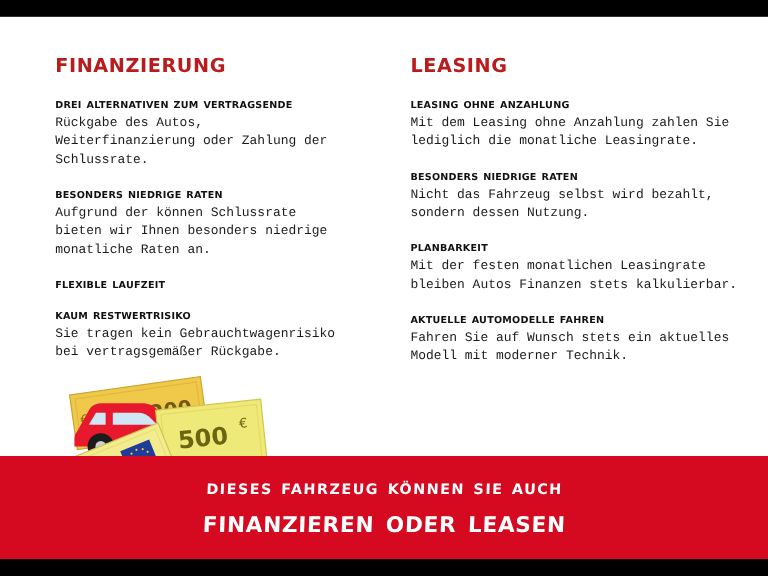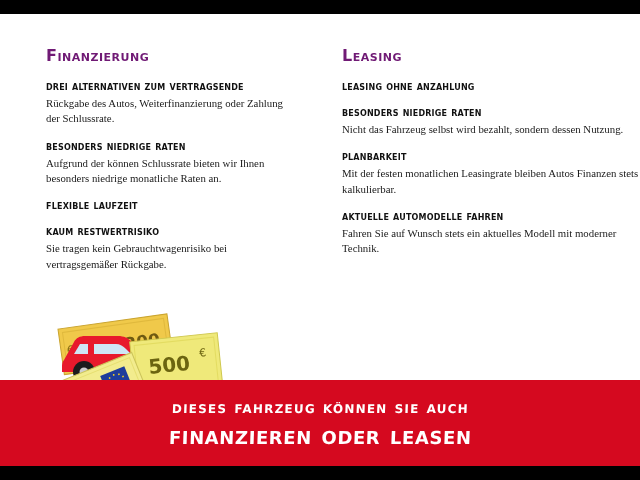--- a/index.html
+++ b/index.html
@@ -46,23 +46,23 @@
     padding-right: 10px;
   }
   .col-right {
     width: 340px;
     padding-left: 42px;
     padding-right: 0;
   }
   .col-title {
     font-family: "DejaVu Sans", sans-serif;
     font-weight: bold;
-    font-size: 16px;
+    font-size: 23px;
     letter-spacing: 0.5px;
-    color: #701a75;
+    color: #b91c1c;
     margin: 0 0 14px 0;
     font-variant: small-caps;
     text-transform: lowercase;
   }
   .col-title::first-letter {
     font-size: 23px;
   }
   .block {
     margin-bottom: 13px;
   }
@@ -70,21 +70,21 @@
     font-family: "DejaVu Sans", sans-serif;
     font-weight: bold;
     font-size: 11px;
     color: #111111;
     letter-spacing: 0.2px;
     margin: 0 0 3px 0;
     font-variant: small-caps;
     text-transform: lowercase;
   }
   .block-body {
-    font-family: Liberation Serif, serif;
+    font-family: Liberation Mono, monospace;
     font-size: 10.8px;
     line-height: 1.42;
     color: #1a1a1a;
     margin: 0;
   }
   .art {
     position: absolute;
     left: 40px;
     top: 286px;
     width: 200px;
@@ -164,20 +164,21 @@
           <div class="block-head">Kaum Restwertrisiko</div>
           <div class="block-body">Sie tragen kein Gebrauchtwagenrisiko bei vertragsgemäßer Rückgabe.</div>
         </div>
       </div>
 
       <div class="col col-right">
         <div class="col-title">Leasing</div>
 
         <div class="block">
           <div class="block-head">Leasing ohne Anzahlung</div>
+          <div class="block-body">Mit dem Leasing ohne Anzahlung zahlen Sie lediglich die monatliche Leasingrate.</div>
         </div>
 
         <div class="block">
           <div class="block-head">Besonders niedrige Raten</div>
           <div class="block-body">Nicht das Fahrzeug selbst wird bezahlt, sondern dessen Nutzung.</div>
         </div>
 
         <div class="block">
           <div class="block-head">Planbarkeit</div>
           <div class="block-body">Mit der festen monatlichen Leasingrate bleiben Autos Finanzen stets kalkulierbar.</div>

